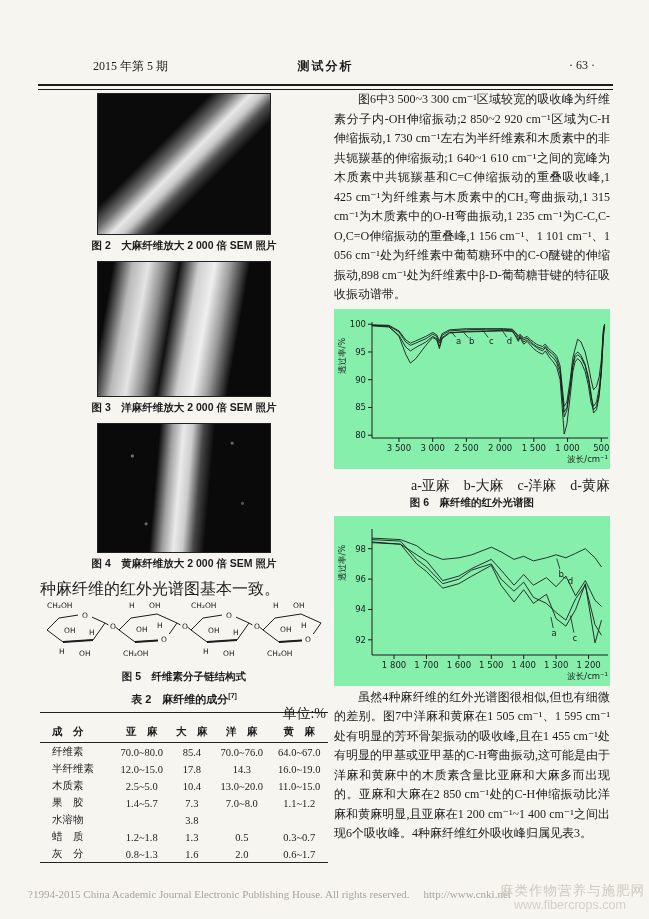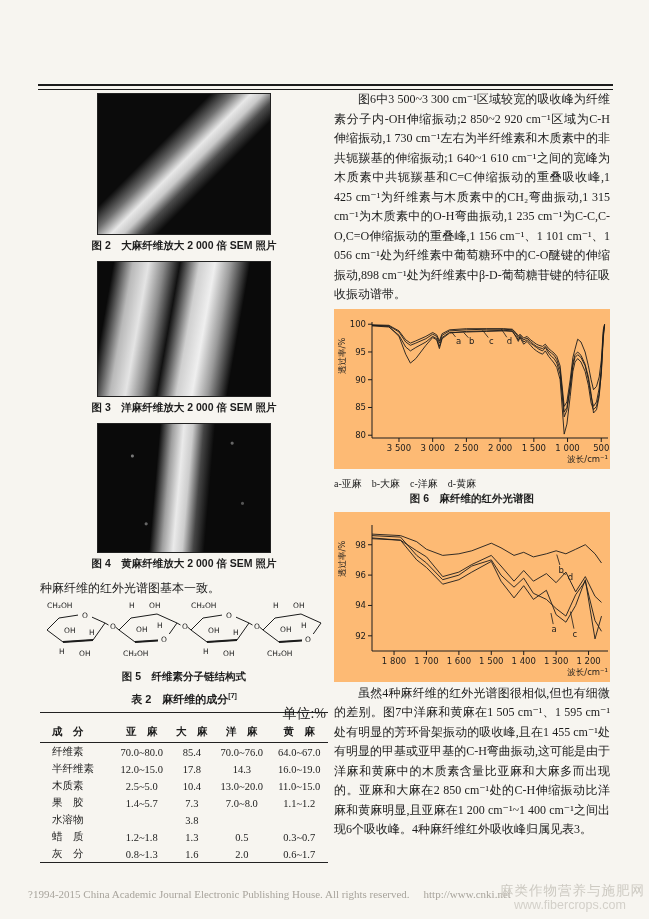--- a/index.html
+++ b/index.html
@@ -21,26 +21,26 @@
   .sem1{height:140px;background:linear-gradient(135deg,#0b0b0b 36%,#6f6f6f 43%,#e8e8e8 49%,#c9c9c9 53%,#4d4d4d 58%,#0b0b0b 64%);}
   .sem2{height:134px;background:linear-gradient(100deg,#0a0a0a 8%,#b9b9b9 18%,#e4e4e4 26%,#8a8a8a 34%,#111 42%,#cfcfcf 52%,#efefef 60%,#9a9a9a 68%,#0a0a0a 78%);}
   .sem3{height:128px;background:
         radial-gradient(circle 2px at 20% 25%,#777 0 1px,transparent 2px),
         radial-gradient(circle 2px at 78% 15%,#666 0 1px,transparent 2px),
         radial-gradient(circle 2px at 84% 62%,#555 0 1px,transparent 2px),
         radial-gradient(circle 2px at 28% 78%,#666 0 1px,transparent 2px),
         linear-gradient(95deg,#0a0a0a 34%,#9f9f9f 41%,#eaeaea 47%,#cccccc 52%,#454545 58%,#0a0a0a 64%);}
   .figcap{text-align:center;font-weight:bold;font-size:10.5px;margin:4px 0 8px;
         font-family:"Liberation Sans","DejaVu Sans",sans-serif;}
-  .bodyline{font-size:12px;line-height:19px;font-family:Liberation Serif, serif;}
+  .bodyline{font-size:16px;line-height:19px;font-family:Liberation Serif, serif;}
   
   .para{font-size:12px;line-height:19.5px;text-align:justify;text-indent:2em;margin:0;}
   
-  .chart-box{background:#fdba74;margin:4px 0 2px;padding:6px 2px 0 2px;}
-  .legendline{text-align:left;font-size:10px;margin-top:8px;}
+  .chart-box{background:#86efac;margin:4px 0 2px;padding:6px 2px 0 2px;}
+  .legendline{text-align:right;font-size:14px;margin-top:8px;}
   
   .structwrap{margin-top:2px;text-align:center;}
   
   .tbl-title{position:relative;text-align:center;font-weight:bold;font-size:11px;
         font-family:"Liberation Sans","DejaVu Sans",sans-serif;margin-top:8px;}
   .tbl-title sup{font-size:7px;}
   .tbl-unit{position:absolute;right:2px;top:13px;font-weight:normal;font-size:14px;
         font-family:"Liberation Serif","DejaVu Serif",serif;}
   table.comp{width:100%;border-collapse:collapse;margin-top:5px;font-size:10.5px;
         border-top:1.5px solid #222;border-bottom:1.5px solid #222;}
@@ -53,20 +53,25 @@
   .watermark{position:absolute;left:500px;top:883px;width:230px;color:#cdcac2;line-height:15px;
         font-family:"Liberation Sans","DejaVu Sans",sans-serif;}
   .watermark .wm1{font-size:13.5px;letter-spacing:1px;}
   .watermark .wm2{font-size:12.5px;padding-left:14px;color:#d3d0c9;}
 </style>
 </head>
 <body>
 
 <div class="page">
 
+  <div class="header">
+    <span class="issue">2015 年第 5 期</span>
+    <span class="sect">测试分析</span>
+    <span class="pageno">· 63 ·</span>
+  </div>
   <div class="rule"></div>
 
   <div class="col-left">
     <div class="sem sem1"></div>
     <div class="figcap">图 2　大麻纤维放大 2 000 倍 SEM 照片</div>
 
     <div class="sem sem2"></div>
     <div class="figcap">图 3　洋麻纤维放大 2 000 倍 SEM 照片</div>
 
     <div class="sem sem3"></div>

